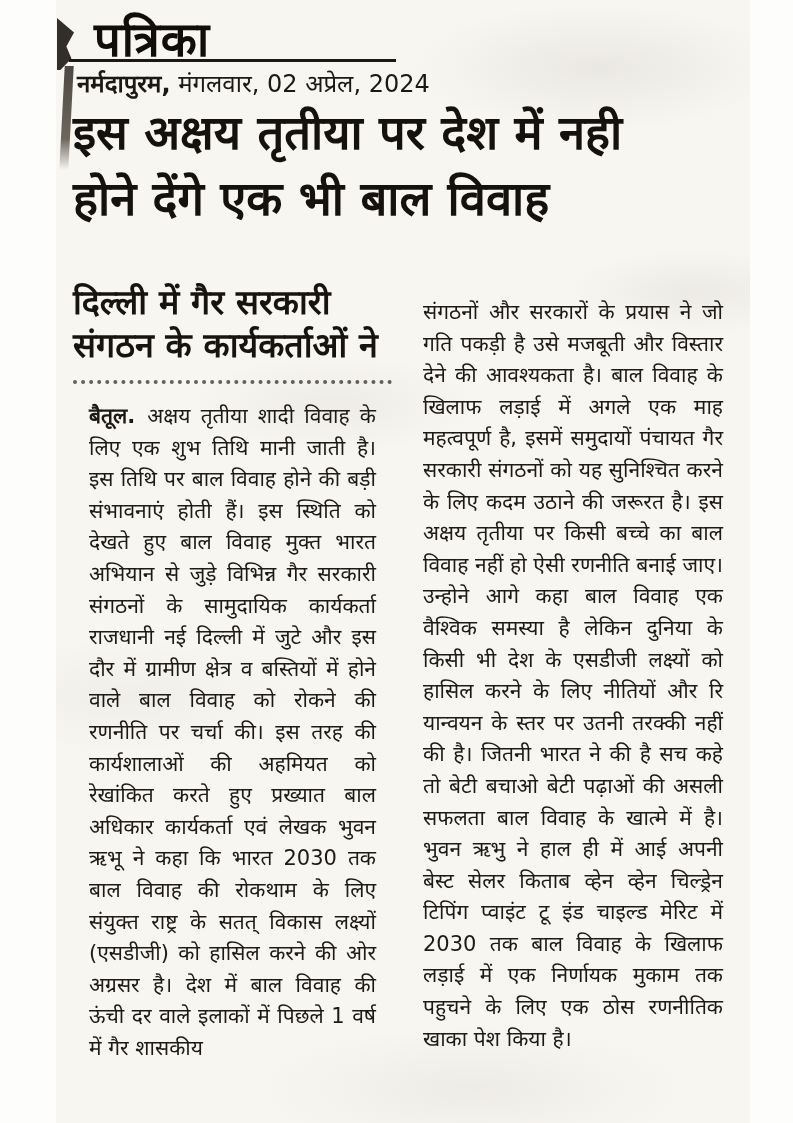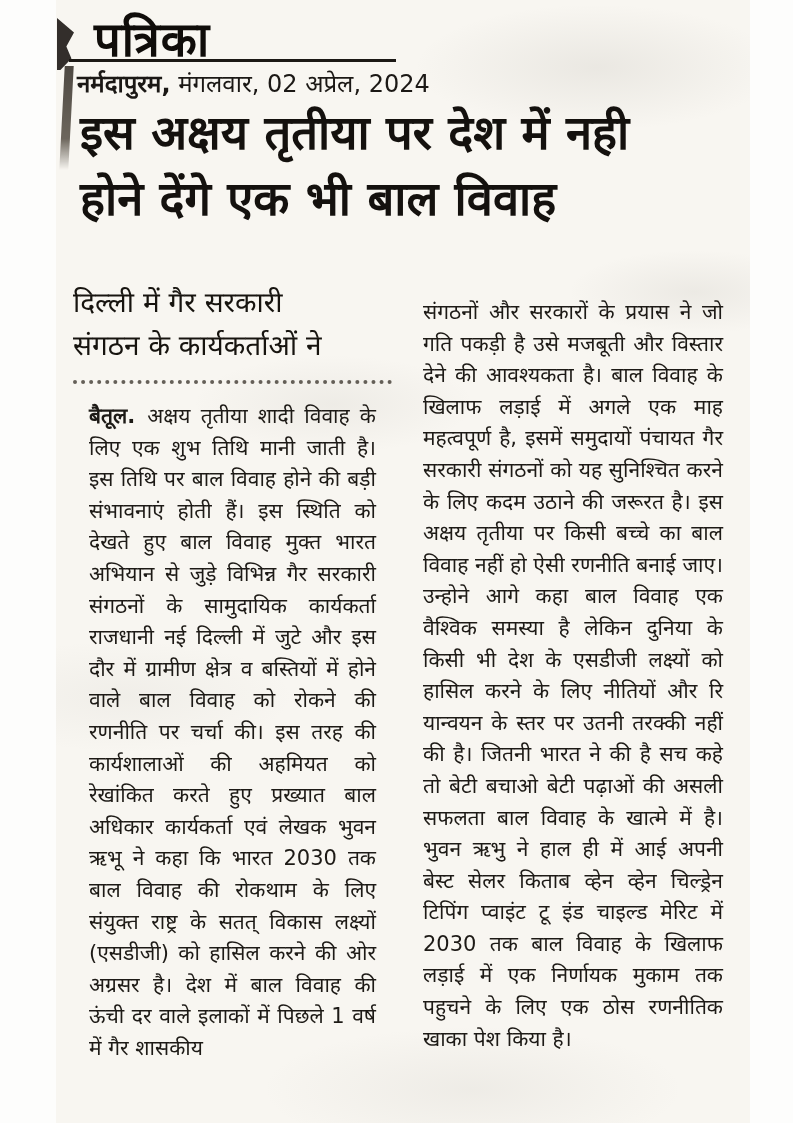--- a/index.html
+++ b/index.html
@@ -41,34 +41,34 @@
     position:absolute;left:13px;top:59px;width:327px;height:3px;
     background:#1c1915;
   }
   .dateline{
     position:absolute;left:21px;top:66px;width:620px;
     font-size:24px;color:#1b1815;white-space:nowrap;
   }
   .dateline .place{font-weight:bold;}
 
   .headline{
-    position:absolute;left:24px;top:100px;width:668px;
+    position:absolute;left:17px;top:100px;width:668px;
     font-size:47px;font-weight:bold;line-height:66px;color:#14110e;
     letter-spacing:0px;
   }
 
   .columns{
     position:absolute;left:17px;top:281px;width:666px;
     display:flex;gap:15px;align-items:flex-start;
   }
   .col-left{width:319px;flex:0 0 319px;}
   .col-right{flex:1;}
 
   .subheadline{
-    font-size:28px;font-weight:normal;line-height:43px;color:#17140f;
+    font-size:34px;font-weight:bold;line-height:43px;color:#17140f;
   }
   .dotted-rule{
     margin-top:13px;height:0;
     border-bottom:4px dotted #4c463e;
     opacity:.85;
   }
   .body-text{
     margin:16px;text-align:justify;
     font-size:21px;line-height:31.6px;color:#1d1a16;
     text-justify:inter-word;

